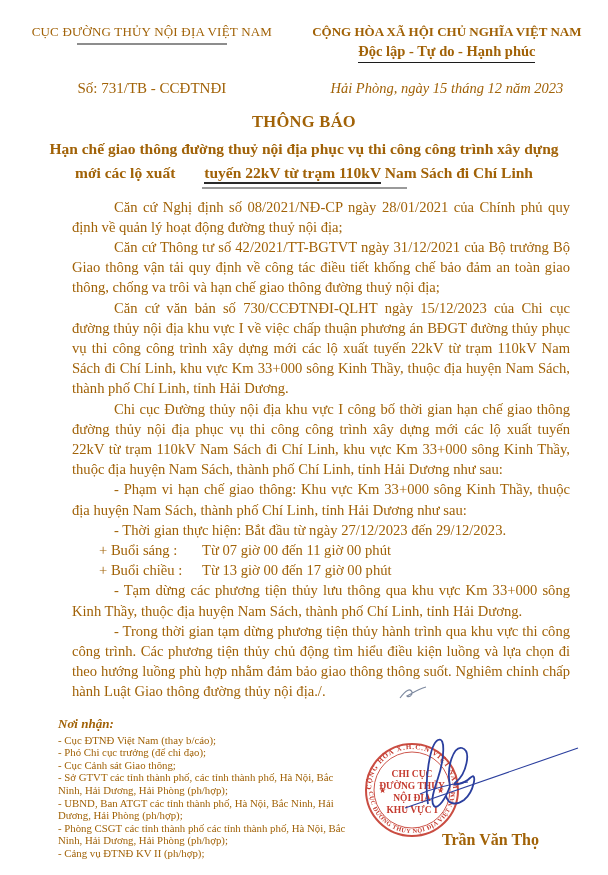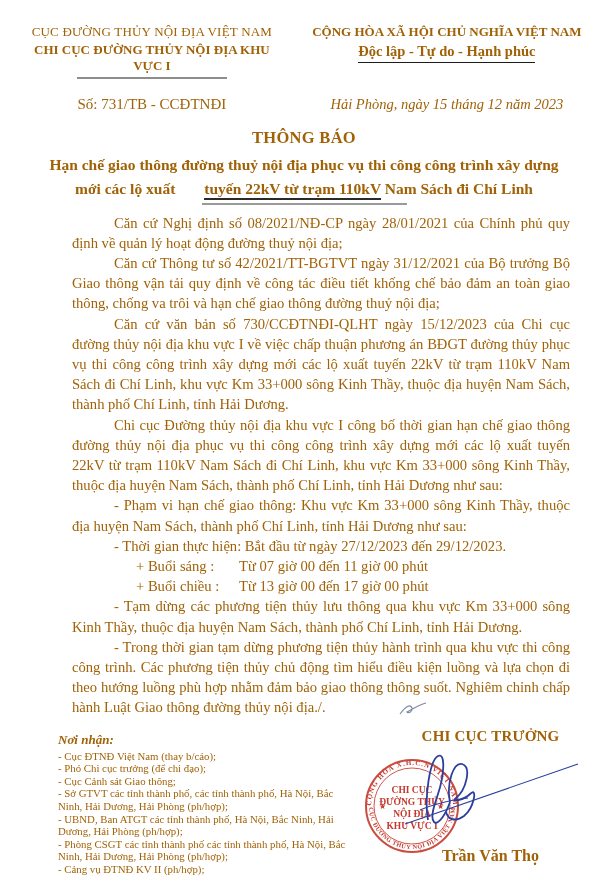--- a/index.html
+++ b/index.html
@@ -22,21 +22,21 @@
   .doc-number{width:47%;text-align:center;font-size:15px;padding-left:18px;box-sizing:border-box;}
   .date-line{width:53%;text-align:center;font-size:14.5px;font-style:italic;font-family:Liberation Serif, serif;}
   
   .title{margin-top:15px;text-align:center;font-size:16.5px;font-weight:bold;letter-spacing:.3px;}
   .subtitle{width:512px;margin:5px auto 0;text-align:center;font-size:15.5px;font-weight:bold;line-height:24px;}
   .subtitle .u{border-bottom:2px solid #2a2a2a;padding-bottom:1px;margin-left:25px;}
   .subtitle-rule{width:205px;height:1.6px;background:#9a9a9a;margin:2px auto 0;}
   
   .body{margin:8px 38px 0 72px;font-size:14.6px;line-height:20.2px;text-align:justify;}
   .body p{margin:0;text-indent:42px;}
-  .session-row{margin-left:64px;}
+  .session-row{margin-left:27px;}
   .session-label{display:inline-block;width:103px;}
   
   .sign-section{position:relative;height:205px;margin-top:4px;}
   .flourish{position:absolute;left:398px;top:-22px;}
   .recipients{position:absolute;left:58px;top:10px;width:302px;}
   .recipients-heading{font-size:13px;font-weight:bold;font-style:italic;margin-bottom:2px;}
   .recipient-item{font-size:10.8px;line-height:12.6px;}
   .signer-title{position:absolute;left:388px;top:6px;width:205px;text-align:center;
     font-size:15px;font-weight:bold;letter-spacing:.2px;}
   .seal{position:absolute;left:356px;top:28px;}
@@ -45,21 +45,20 @@
     font-size:16px;font-weight:bold;}
 </style>
 </head>
 <body>
 
 <div class="page">
 
   <div class="header">
     <div class="header-left">
       <div class="org-parent">CỤC ĐƯỜNG THỦY NỘI ĐỊA VIỆT NAM</div>
-      <div class="org-name">CHI CỤC ĐƯỜNG THỦY NỘI ĐỊA KHU VỰC I</div>
       <div class="org-rule"></div>
     </div>
     <div class="header-right">
       <div class="national">CỘNG HÒA XÃ HỘI CHỦ NGHĨA VIỆT NAM</div>
       <div class="motto"><span>Độc lập - Tự do - Hạnh phúc</span></div>
     </div>
   </div>
 
   <div class="ref-row">
     <div class="doc-number">Số: 731/TB - CCĐTNĐI</div>
@@ -96,21 +95,20 @@
       <div class="recipient-item">- Cục ĐTNĐ Việt Nam (thay b/cáo);</div>
       <div class="recipient-item">- Phó Chi cục trưởng (để chi đạo);</div>
       <div class="recipient-item">- Cục Cảnh sát Giao thông;</div>
       <div class="recipient-item">- Sở GTVT các tỉnh thành phố, các tỉnh thành phố, Hà Nội, Bắc Ninh, Hải Dương, Hải Phòng (ph/hợp);</div>
       <div class="recipient-item">- UBND, Ban ATGT các tỉnh thành phố, Hà Nội, Bắc Ninh, Hải Dương, Hải Phòng (ph/hợp);</div>
       <div class="recipient-item">- Phòng CSGT các tỉnh thành phố các tỉnh thành phố, Hà Nội, Bắc Ninh, Hải Dương, Hải Phòng (ph/hợp);</div>
       <div class="recipient-item">- Cảng vụ ĐTNĐ KV II (ph/hợp);</div>
 
     </div>
 
-    <div class="signer-title">CHI CỤC TRƯỞNG</div>
 
     <span class="seal">
       <svg width="112" height="112" viewBox="0 0 112 112">
         <defs>
           <path id="arcTop" d="M 15 56 A 41 41 0 0 1 97 56"></path>
           <path id="arcBot" d="M 13 56 A 43 43 0 0 0 99 56"></path>
         </defs>
         <circle cx="56" cy="56" r="46" fill="none" stroke="#c43a2e" stroke-width="2" opacity="0.9"></circle>
         <circle cx="56" cy="56" r="38" fill="none" stroke="#c43a2e" stroke-width="1" opacity="0.85"></circle>
         <text font-size="7" font-weight="bold" fill="#c43a2e" letter-spacing="1">

